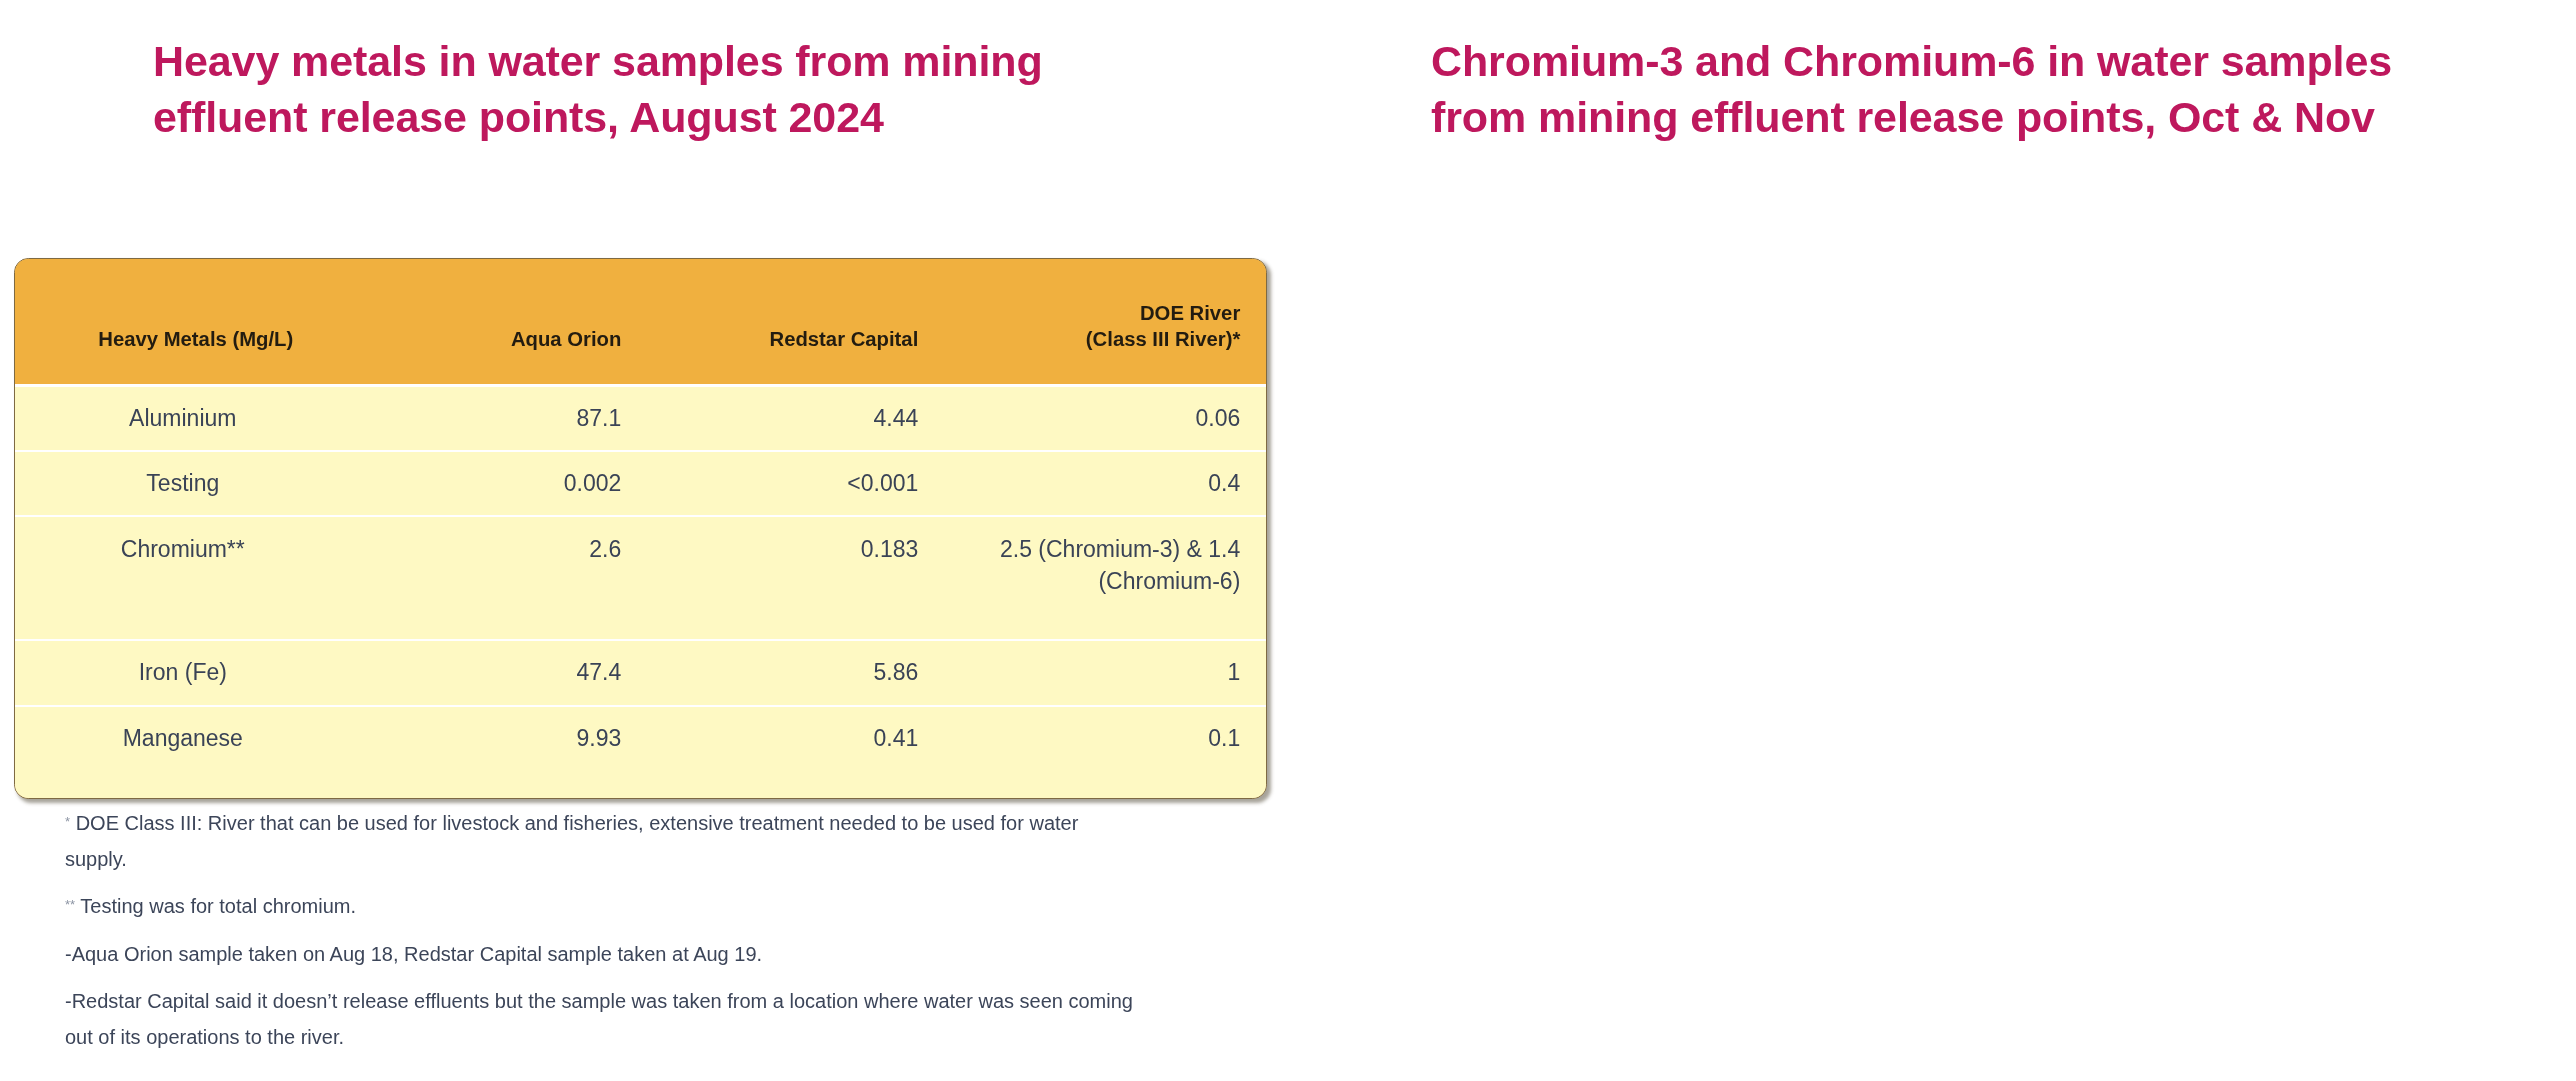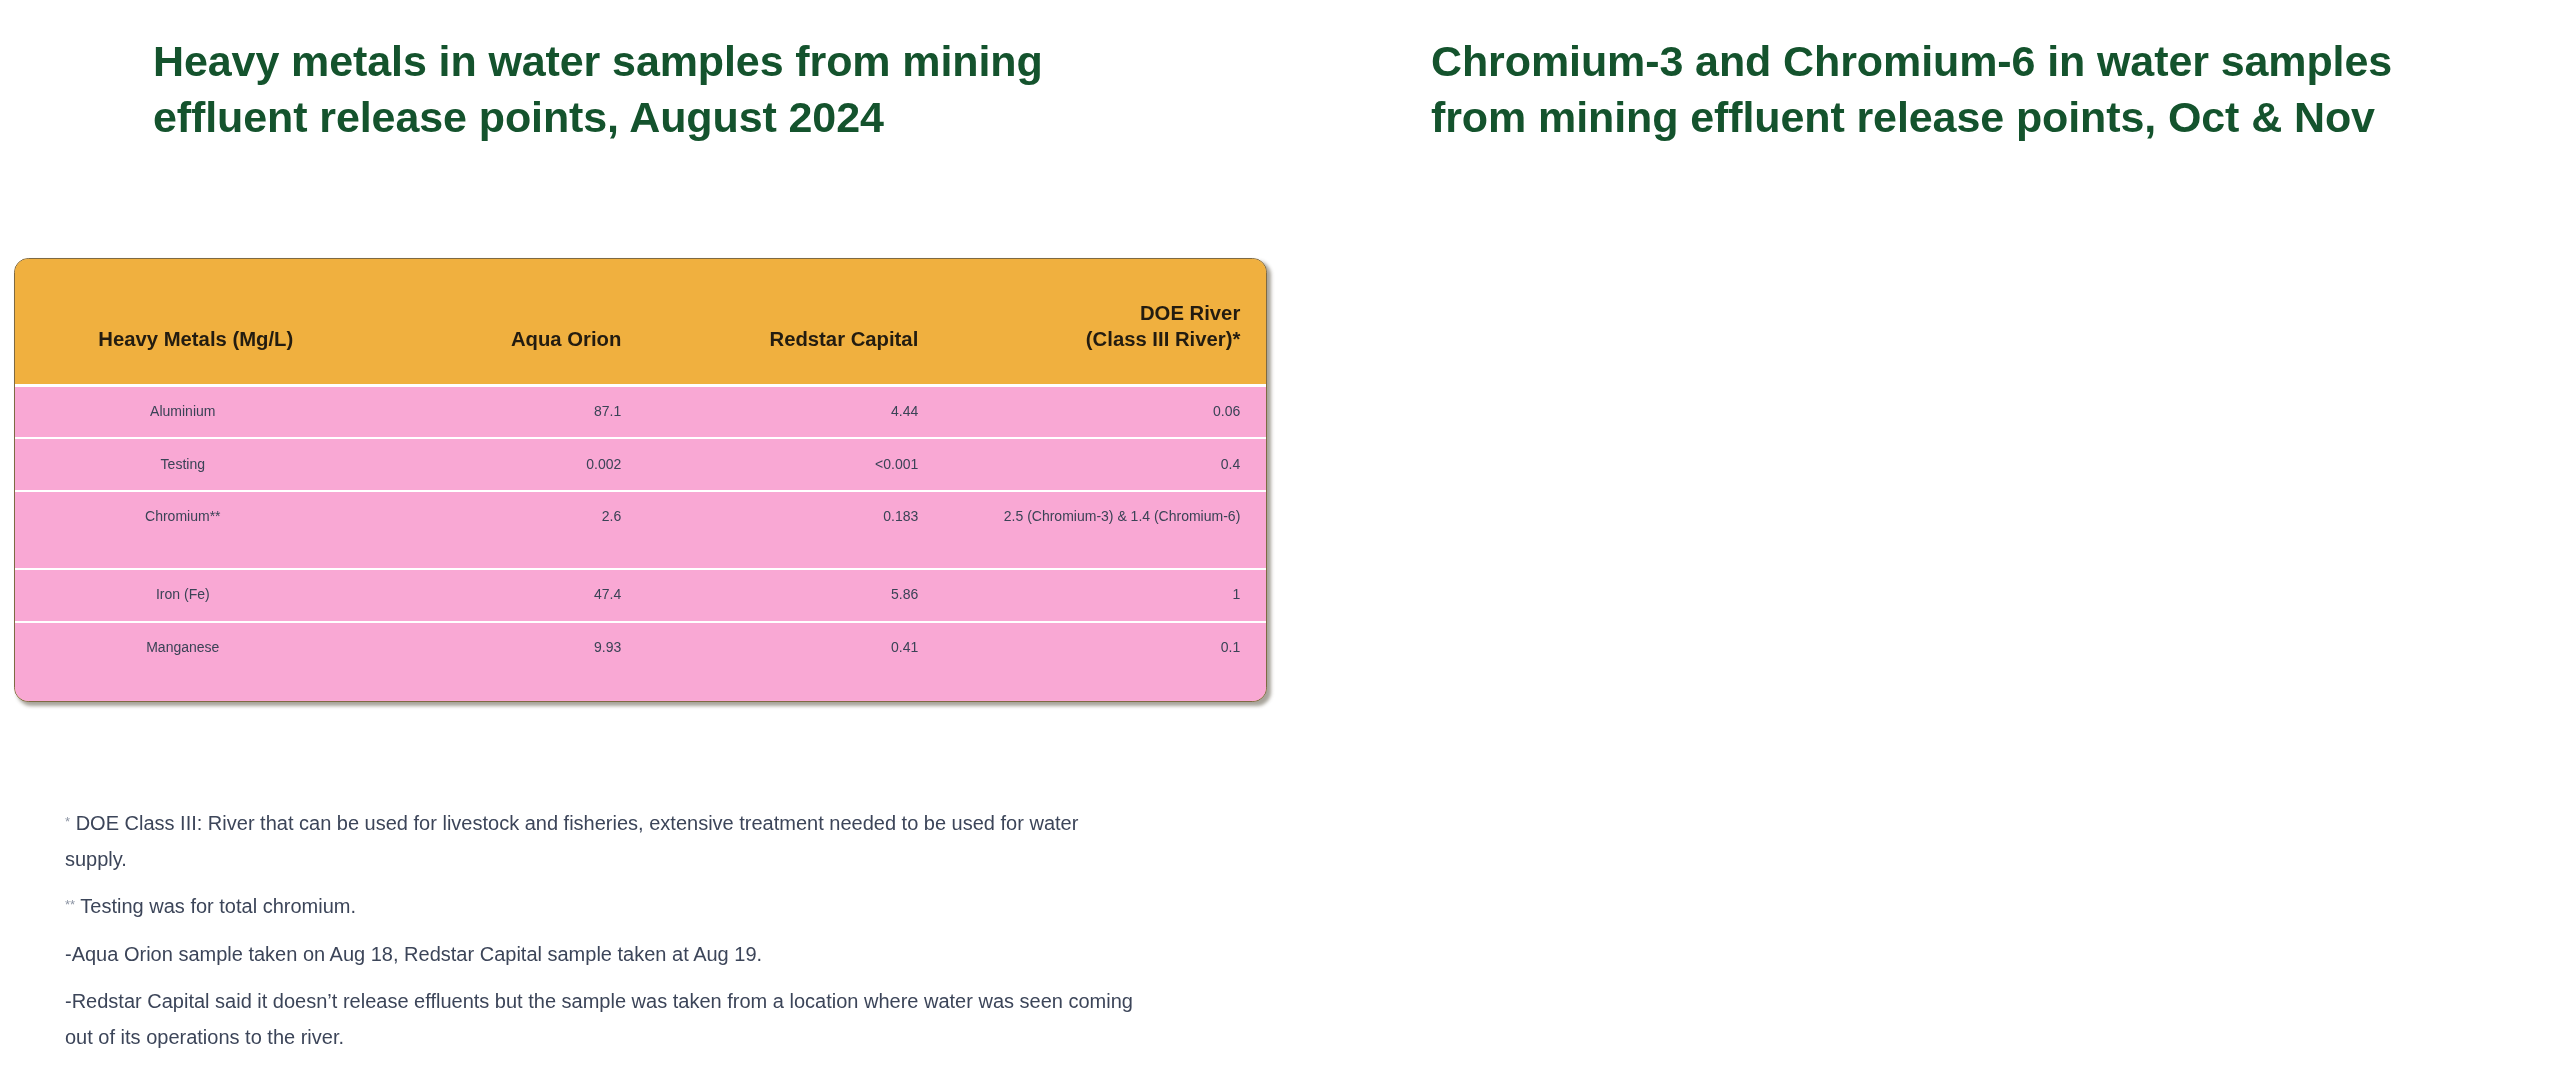--- a/index.html
+++ b/index.html
@@ -28,21 +28,21 @@
     box-sizing: border-box;
   }
   .panel-left  { width: 1288px; padding: 0 33px 0 0; }
   .panel-right { width: 1288px; padding: 0 0 0 0; }
 
   
   .title {
     font-size: 43px;
     font-weight: bold;
     line-height: 1.30;
-    color: #14532d;
+    color: #be185d;
     letter-spacing: -0.1px;
     margin: 0;
   }
   .title-left {
     position: absolute;
     left: 153px;
     top: 34px;
     width: 945px;
   }
   .title-right {
@@ -81,23 +81,23 @@
   }
   table.data thead th.c-name {
     text-align: center;
     padding-left: 26px;
   }
   table.data thead th.c-num {
     text-align: right;
     padding-right: 26px;
   }
   table.data tbody td {
-    background: #f9a8d4;
+    background: #fef9c3;
     color: #3a4356;
-    font-size: 14px;
+    font-size: 23px;
     padding: 15.4px 0;
     line-height: 1.42;
     vertical-align: top;
     border-top: 2.7px solid #ffffff;
   }
   table.data tbody tr:first-child td { border-top: 3.3px solid #ffffff; }
   table.data tbody td.c-name {
     text-align: center;
     padding-left: 11px;
     padding-right: 11px;

